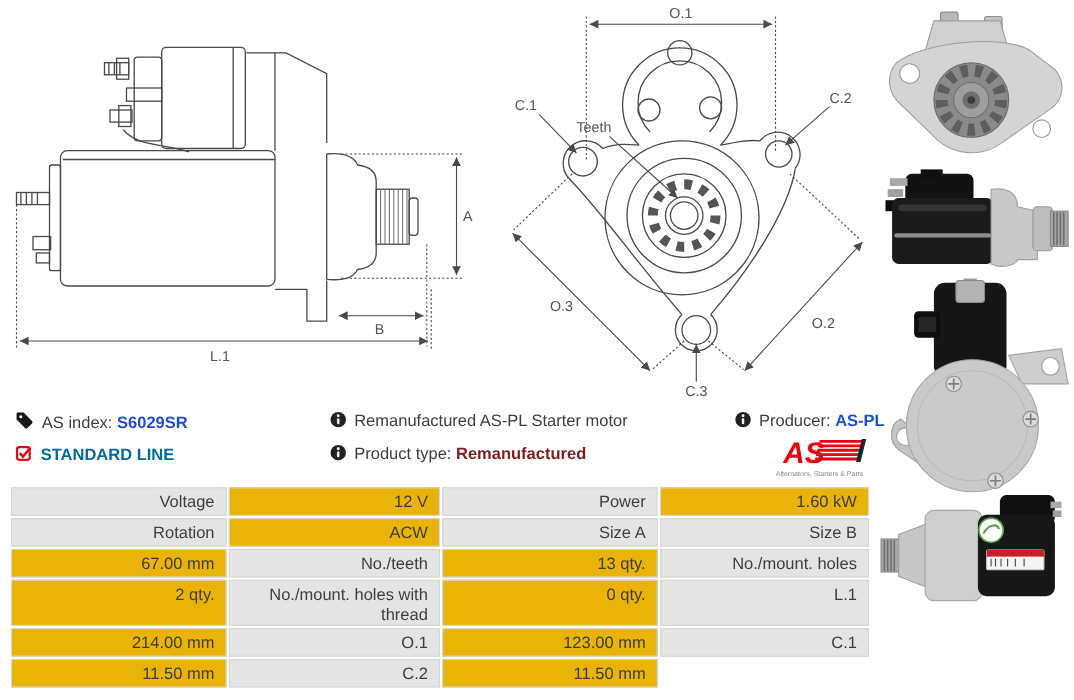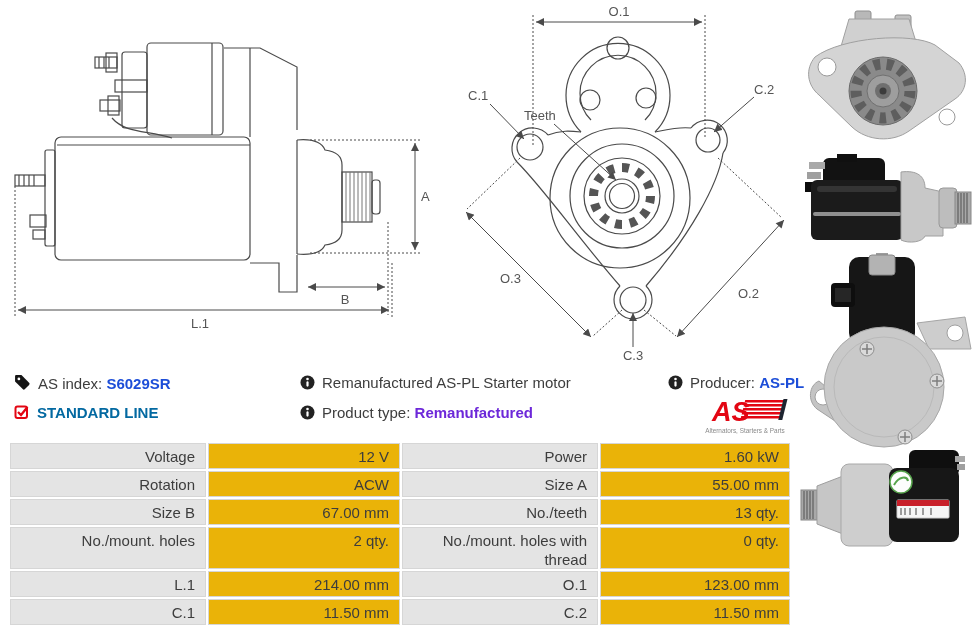--- a/index.html
+++ b/index.html
@@ -6,21 +6,21 @@
   #page{position:relative;width:976px;height:636px;background:#fff;overflow:hidden;
         font-family:"Liberation Sans",sans-serif;color:#3d3d3d;}
   .abs{position:absolute;}
   svg text{font-family:"Liberation Sans",sans-serif;}
   .dwg-label{font-size:13px;fill:#555;}
   
   .inforow{font-size:15px;white-space:nowrap;}
   .inforow .ic{display:inline-block;vertical-align:-2px;margin-right:7px;}
   .b{font-weight:bold;color:#1d4ed8;}
   .red{color:#0369a1;font-weight:bold;}
-  .green{color:#6d28d9;font-weight:bold;}
+  .green{color:#7f1d1d;font-weight:bold;}
   
   .spec{position:absolute;left:10px;top:443px;width:780px;display:grid;
         grid-template-columns:196px 192px 196px 190px;
         grid-template-rows:26px 26px 26px 42px 26px 26px;gap:2px;font-size:15px;}
   .td{box-sizing:border-box;border:1px solid #d6d6d6;text-align:right;
       padding:3px 10px 0 6px;line-height:19px;}
   .lbl{background:#e4e4e4;}
   .val{background:#eab308;padding-left:24px;}
 </style>
 </head>
@@ -309,21 +309,20 @@
 
   <div class="spec">
     <div class="td lbl">Voltage</div>
     <div class="td val">12 V</div>
     <div class="td lbl">Power</div>
     <div class="td val">1.60 kW</div>
 
     <div class="td lbl">Rotation</div>
     <div class="td val">ACW</div>
     <div class="td lbl">Size A</div>
-    <div class="td val">55.00 mm</div>
 
     <div class="td lbl">Size B</div>
     <div class="td val">67.00 mm</div>
     <div class="td lbl">No./teeth</div>
     <div class="td val">13 qty.</div>
 
     <div class="td lbl">No./mount. holes</div>
     <div class="td val">2 qty.</div>
     <div class="td lbl">No./mount. holes with thread</div>
     <div class="td val">0 qty.</div>

